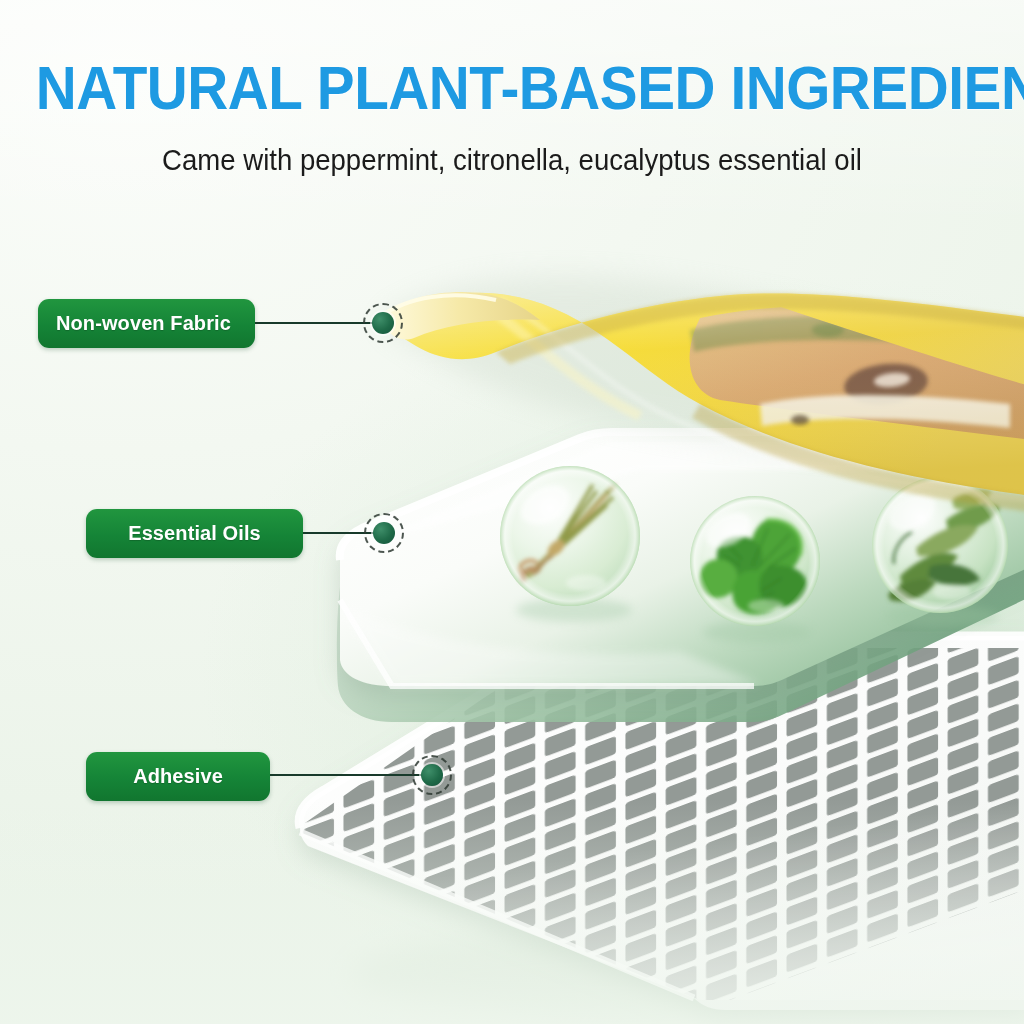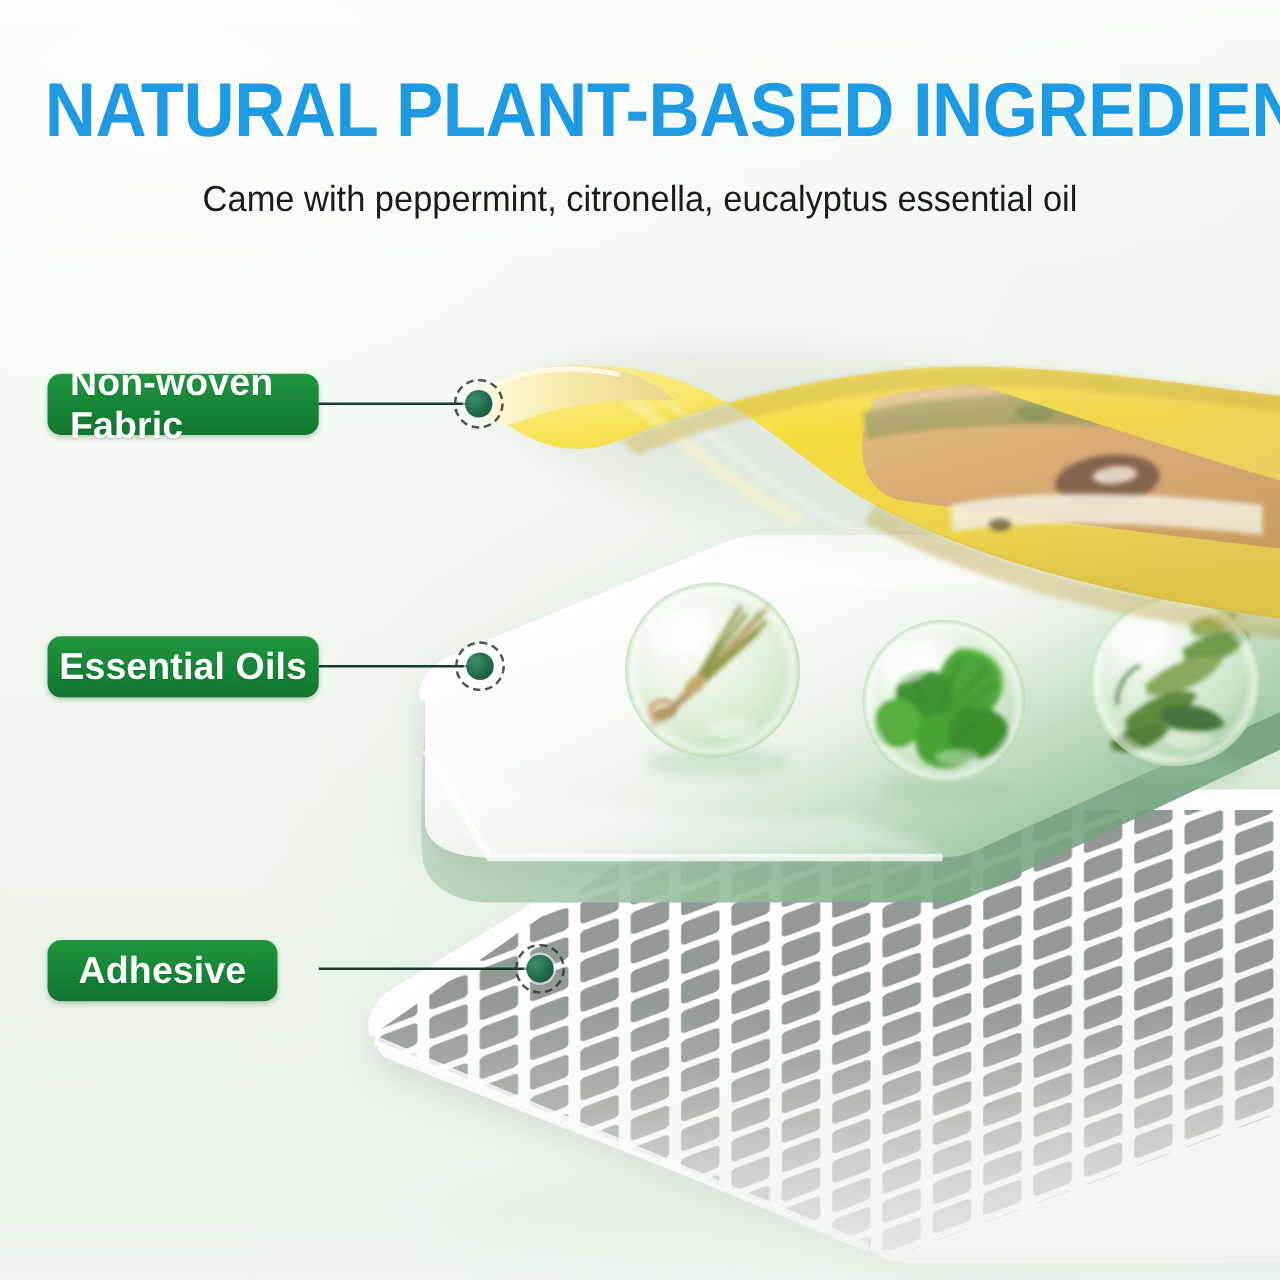--- a/index.html
+++ b/index.html
@@ -53,28 +53,28 @@
   
   .callout{position:absolute;}
   .badge{
     position:absolute;
     height:49px;
     border-radius:11px;
     background:linear-gradient(180deg,#21963f 0%, #158437 55%, #11762f 100%);
     box-shadow:0 2px 4px rgba(20,80,40,.25);
     display:flex;align-items:center;
     color:#ffffff;
-    font-size:30px;
+    font-size:20px;
     font-weight:700;
     letter-spacing:.1px;
     text-shadow:0 1px 1px rgba(0,0,0,.18);
     box-sizing:border-box;
   }
   .badge.pad-left{padding-left:18px;}
-  .badge.center{justify-content:center;}
+  .badge.center{justify-content:center;margin-left:48px;}
   .leader{
     position:absolute;
     height:2px;
     background:#183a2b;
   }
   .dot-wrap{position:absolute;width:40px;height:40px;}
   .dot-ring{
     position:absolute;inset:0;
     border:2px dashed #2f3a33;
     border-radius:50%;

